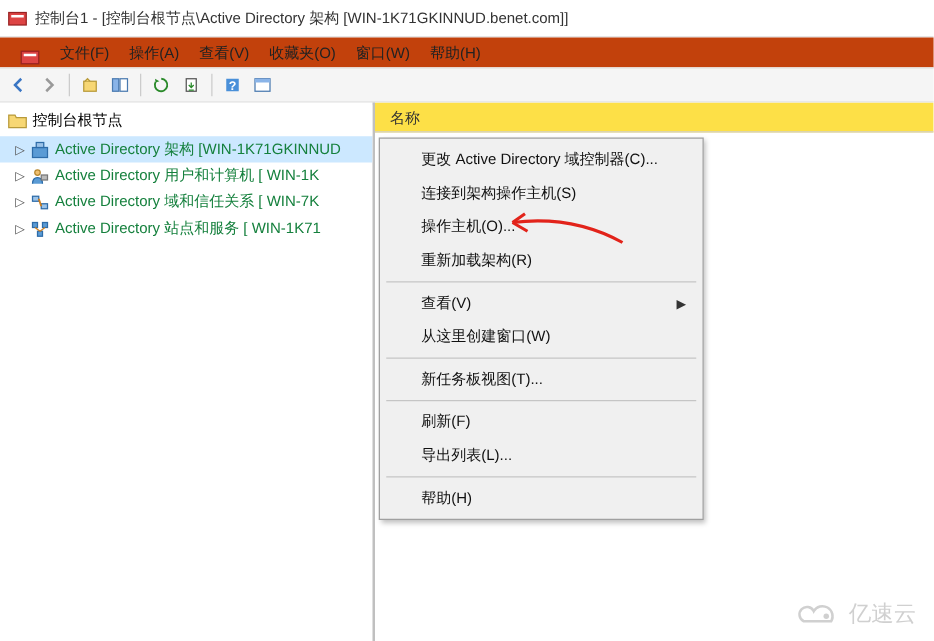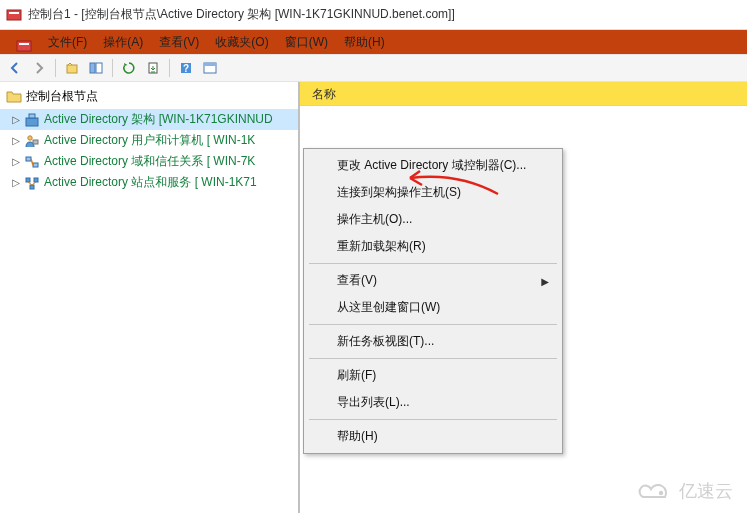--- a/index.html
+++ b/index.html
@@ -26,21 +26,21 @@
   
   .tree-item { display: flex; align-items: center; padding: 2px 0 2px 10px; white-space: nowrap; overflow: hidden; }
   .tree-item .expander { width: 12px; height: 12px; display: inline-flex; align-items: center; justify-content: center; color: #555; font-size: 10px; margin-right: 2px; }
   .tree-item .node-icon { width: 16px; height: 16px; margin-right: 4px; display: inline-flex; }
   .tree-item.selected { background: #cce8ff; }
   .tree-item .label { color: #15803d; }
   
   .list-header { display: flex; border-bottom: 1px solid #d0d0d0; height: 24px; align-items: flex-start; background: #fde047; }
   .list-header .col { padding: 4px 12px; color: #333; }
   
-  .context-menu { position: absolute; left: 303px; top: 110px; width: 260px; background: #f0f0f0; border: 1px solid #a0a0a0; box-shadow: 2px 2px 4px rgba(0,0,0,0.25); padding: 3px; margin-top: 38px; }
+  .context-menu { position: absolute; left: 303px; top: 110px; width: 260px; background: #f0f0f0; border: 1px solid #a0a0a0; box-shadow: 2px 2px 4px rgba(0,0,0,0.25); padding: 3px; }
   .ctx-item { padding: 5px 28px 5px 30px; color: #111; position: relative; cursor: default; }
   .ctx-sep { height: 1px; background: #c5c5c5; margin: 3px 2px; }
   .ctx-item .submenu-arrow { position: absolute; right: 10px; top: 50%; transform: translateY(-50%); font-size: 10px; color: #333; }
   
   .arrow-annot { position: absolute; left: 398px; top: 164px; pointer-events: none; }
   
   .watermark { position: absolute; right: 14px; bottom: 10px; color: #d0d0d0; font-size: 18px; display: flex; align-items: center; gap: 6px; font-weight: 400; }
   .wm-logo { display:inline-flex; }
 </style>
 </head>

